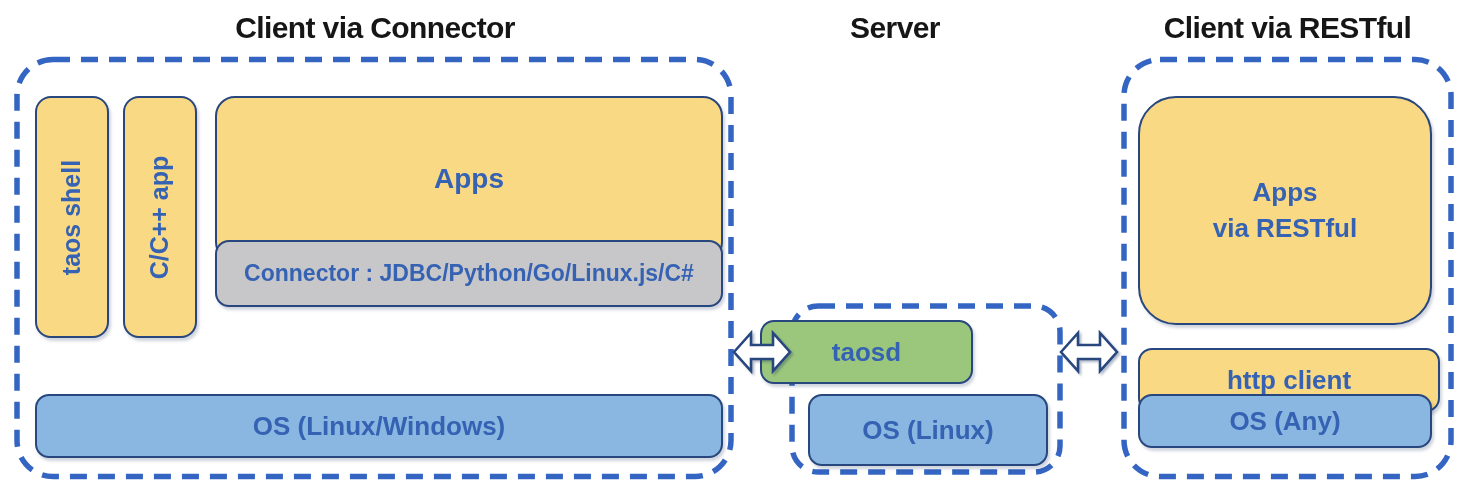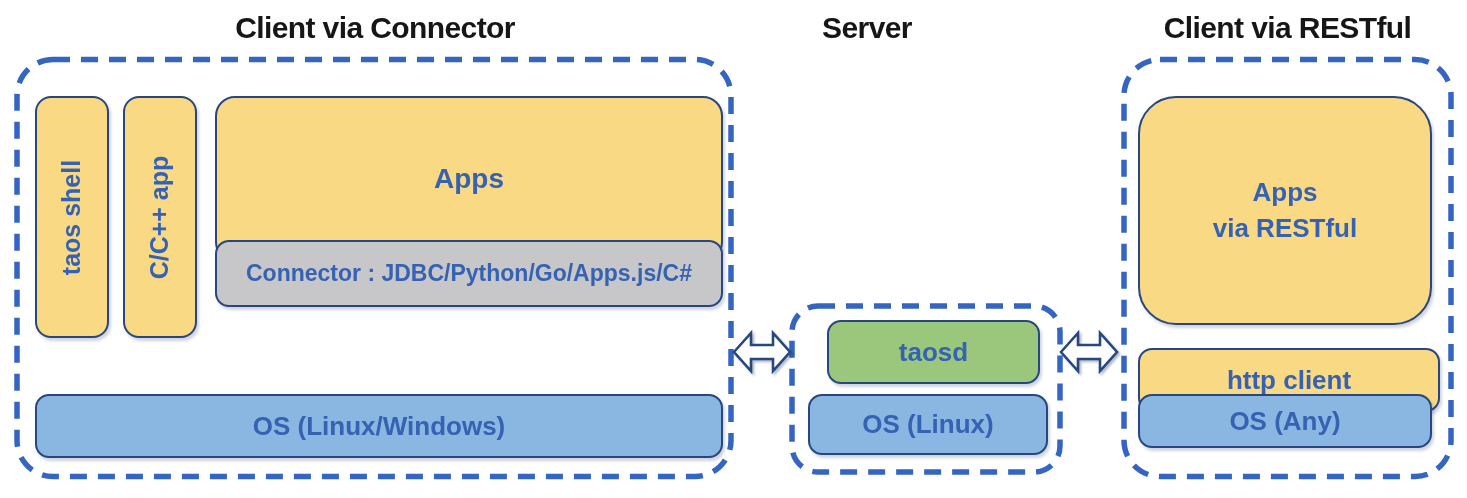--- a/index.html
+++ b/index.html
@@ -71,41 +71,41 @@
 
 <div class="stage">
 
   <svg class="dash-layer" viewBox="0 0 1467 498">
     <rect class="dash-rect" x="17" y="59.5" width="714" height="417" rx="36"></rect>
     <rect class="dash-rect" x="792" y="306" width="268" height="166" rx="26"></rect>
     <rect class="dash-rect" x="1124" y="59.5" width="327" height="417" rx="36"></rect>
   </svg>
 
   <div class="sec-title" style="left:150px;width:450px;">Client via Connector</div>
-  <div class="sec-title" style="left:742px;width:250px;text-align:center;">Server</div>
+  <div class="sec-title" style="left:770px;width:250px;text-align:center;">Server</div>
   <div class="sec-title" style="left:1120px;width:335px;">Client via RESTful</div>
 
   <div class="box yellow vbox" style="left:35px;top:68px;width:74px;height:242px;">
     <span>taos shell</span>
   </div>
 
   <div class="box yellow vbox" style="left:123px;top:68px;width:74px;height:242px;">
     <span>C/C++ app</span>
   </div>
 
   <div class="box yellow mid-round" style="left:215px;top:68px;width:508px;height:166px;font-size:28px;">Apps</div>
 
-  <div class="box grayfill conn-text" style="left:215px;top:240px;width:508px;height:67px;">Connector : JDBC/Python/Go/Apps.js/C#</div>
+  <div class="box grayfill conn-text" style="left:215px;top:240px;width:508px;height:67px;">Connector : JDBC/Python/Go/Linux.js/C#</div>
 
 
   <div class="box osblue" style="left:35px;top:394px;width:688px;height:64px;text-align:center;">OS (Linux/Windows)</div>
 
-  <div class="box green" style="left:827px;top:320px;width:213px;height:64px;">taosd</div>
+  <div class="box green" style="left:760px;top:320px;width:213px;height:64px;">taosd</div>
 
-  <div class="box osblue" style="left:808px;top:394px;width:240px;height:61px;">OS (Linux)</div>
+  <div class="box osblue" style="left:808px;top:394px;width:240px;height:72px;">OS (Linux)</div>
 
   <div class="box yellow big-round two-line" style="left:1138px;top:68px;width:294px;height:229px;">Apps
 via RESTful</div>
 
   <div class="box yellow" style="left:1138px;top:320px;width:302px;height:64px;">http client</div>
 
   <div class="box osblue" style="left:1138px;top:394px;width:294px;height:54px;">OS (Any)</div>
 
   <svg class="arrow" style="left:732px;top:330px;" width="60" height="44" viewBox="0 0 60 44">
     <polygon points="2,22 19,3 19,15 41,15 41,3 58,22 41,41 41,29 19,29 19,41"></polygon>

